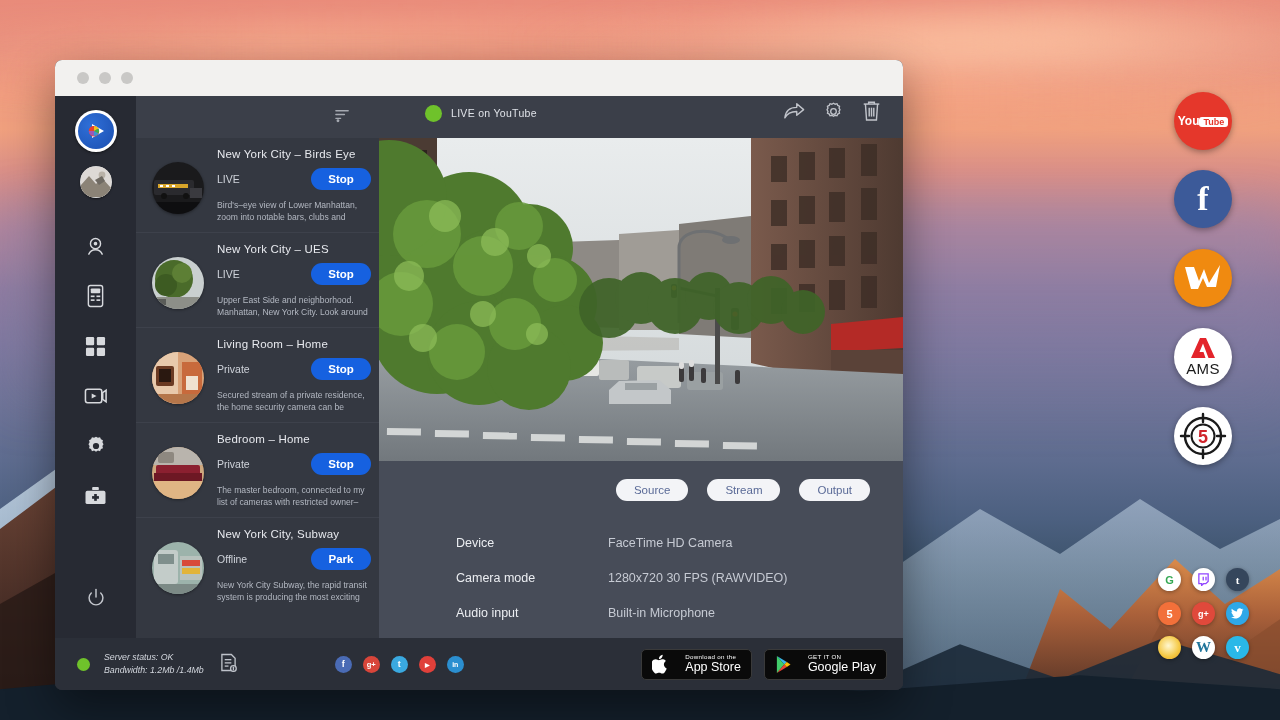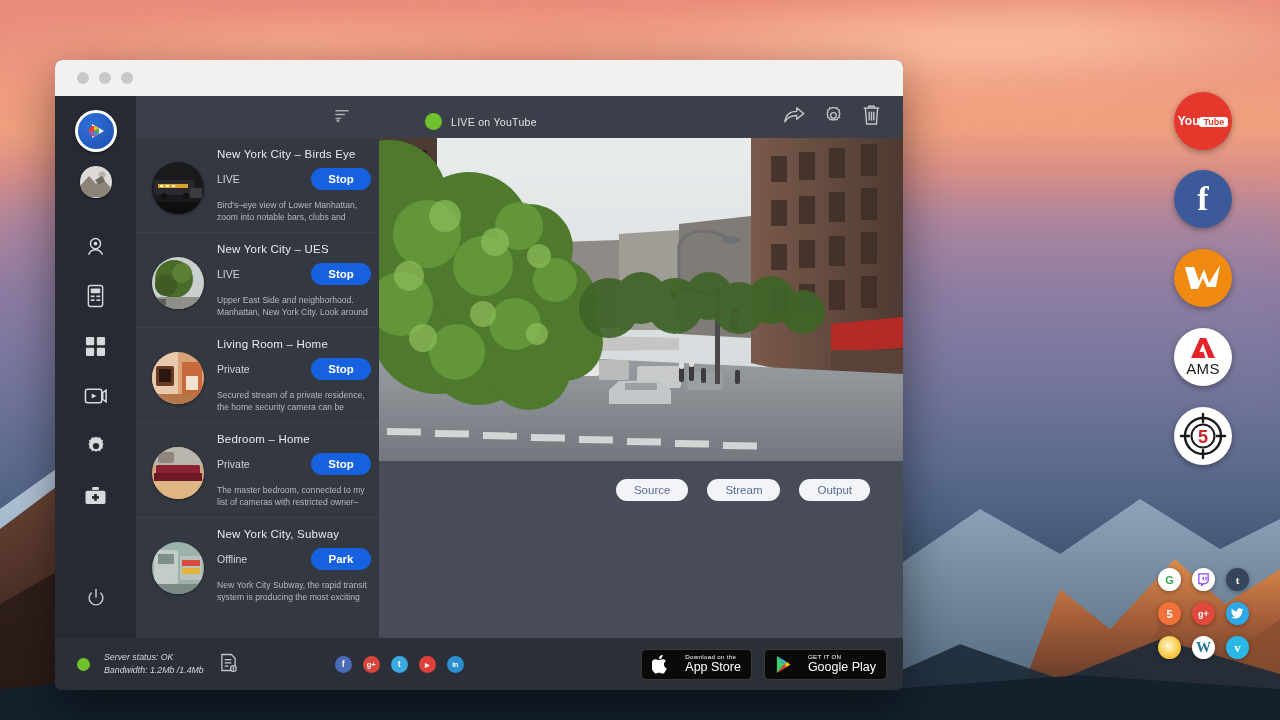--- a/index.html
+++ b/index.html
@@ -129,21 +129,21 @@
   }
   #add-camera {
     display: flex; align-items: center; justify-content: center; gap: 10px;
     padding: 28px 0 12px; cursor: pointer;
   }
 
   
   #main { flex: 1; display: flex; flex-direction: column; background: #474c58; min-width: 0; }
   #main-topbar {
     height: 42px; flex: 0 0 42px; background: #3b3f49; display: flex;
-    align-items: flex-end; padding: 0 22px 8px 18px; gap: 10px;
+    align-items: center; padding: 0 22px 8px 18px; gap: 10px;
   }
   #live-pill { display: flex; align-items: center; gap: 9px; margin: 0 auto 0 28px; }
   #live-dot { width: 17px; height: 17px; border-radius: 50%; background: #6fc22b; }
   #live-label { color: #dfe2e8; font-size: 10.5px; letter-spacing: .3px; }
   #top-actions { display: flex; align-items: center; gap: 18px; margin-left: auto; }
   .top-icon { opacity: .82; cursor: pointer; }
 
   
   #video-preview {
     height: 323px; flex: 0 0 323px; position: relative; overflow: hidden;
@@ -660,20 +660,34 @@
             </g>
           </svg>
         </div>
 
         <div id="tabs-row">
           <button class="tab-pill">Source</button>
           <button class="tab-pill">Stream</button>
           <button class="tab-pill">Output</button>
         </div>
 
+        <div id="info-table">
+          <div class="info-row">
+            <div class="info-key">Device</div>
+            <div class="info-val">FaceTime HD Camera</div>
+          </div>
+          <div class="info-row">
+            <div class="info-key">Camera mode</div>
+            <div class="info-val">1280x720 30 FPS (RAWVIDEO)</div>
+          </div>
+          <div class="info-row">
+            <div class="info-key">Audio input</div>
+            <div class="info-val">Built-in Microphone</div>
+          </div>
+        </div>
       </div>
     </div>
 
     <div id="statusbar">
       <div id="server-dot"></div>
       <div id="server-text">
         <div>Server status: OK</div>
         <div>Bandwidth: 1.2Mb /1.4Mb</div>
       </div>
       <div id="bw-icon">

